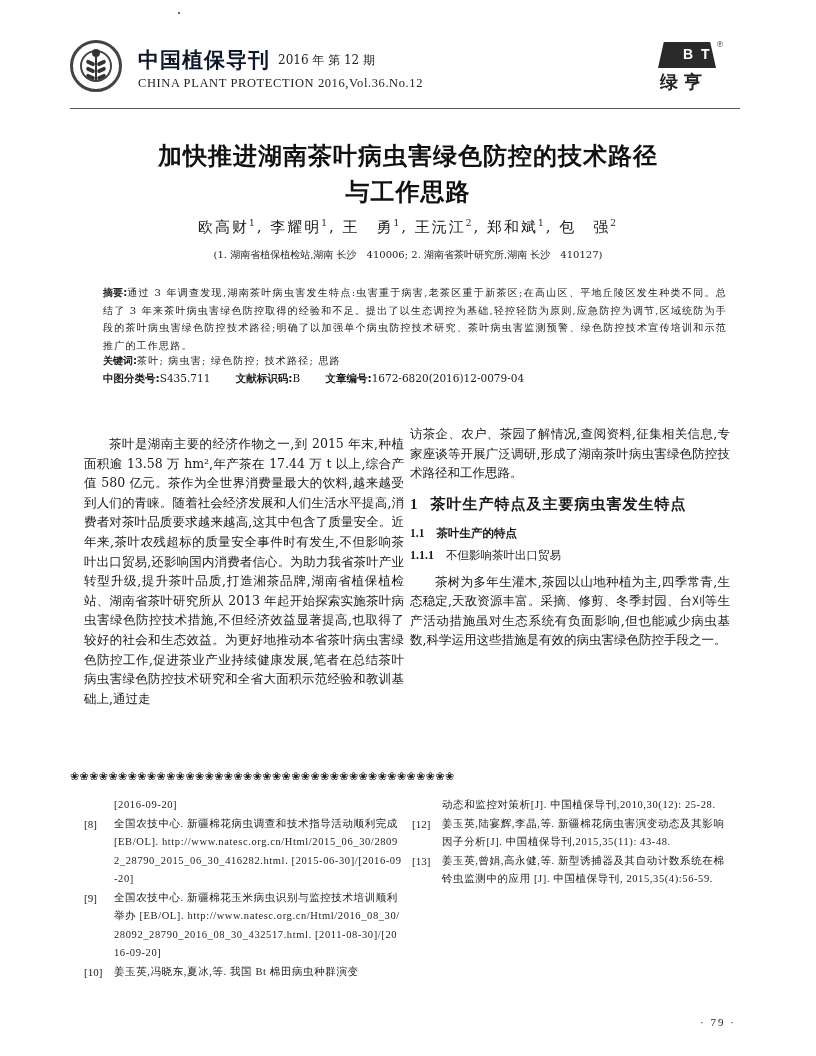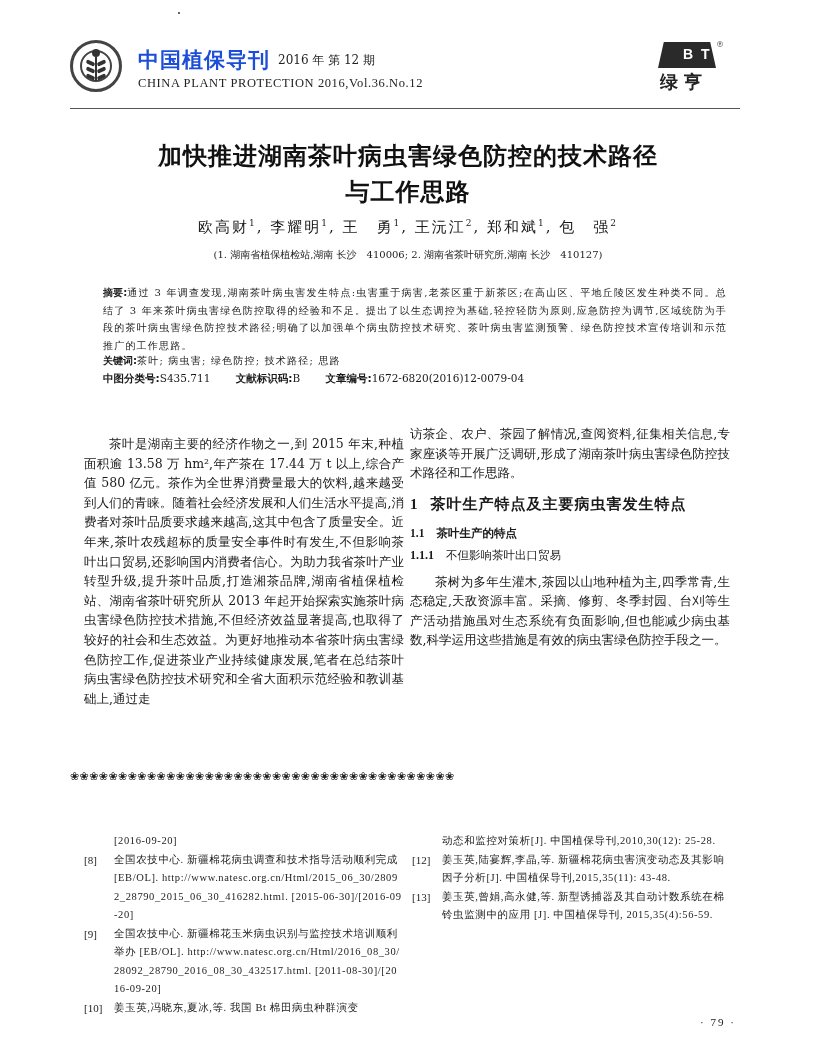--- a/index.html
+++ b/index.html
@@ -8,21 +8,21 @@
 
   .top-dot { position: absolute; left: 178px; top: 12px; width: 2px; height: 2px; background: #333; border-radius: 50%; }
 
   
   .header { position: absolute; left: 70px; top: 40px; width: 676px; height: 72px; }
   .logo { position: absolute; left: 0; top: 0; width: 52px; height: 52px; border-radius: 50%; border: 3px solid #444; background: #fff; }
   .logo-inner { position: absolute; left: 7px; top: 7px; width: 32px; height: 32px; border-radius: 50%; border: 2px solid #444; }
   .logo-sun { position: absolute; left: 19px; top: 6px; width: 8px; height: 8px; border-radius: 50%; background: #333; }
   .logo-stem { position: absolute; left: 22px; top: 14px; width: 2px; height: 24px; background: #333; }
   .logo-leaf { position: absolute; width: 9px; height: 4px; background: #333; border-radius: 4px; }
-  .journal-cn { position: absolute; left: 68px; top: 6px; font-family: "DejaVu Serif", serif; font-size: 21px; font-weight: bold; letter-spacing: 1px; color: #1d4ed8; text-align: right; }
+  .journal-cn { position: absolute; left: 68px; top: 6px; font-family: "DejaVu Serif", serif; font-size: 21px; font-weight: bold; letter-spacing: 1px; color: #0f172a; text-align: right; }
   .journal-issue { position: absolute; left: 208px; top: 12px; font-size: 12px; color: #222; }
   .journal-en { position: absolute; left: 68px; top: 36px; font-family: "Liberation Serif", serif; font-size: 12.5px; letter-spacing: 0.6px; color: #222; }
   .header-rule { position: absolute; left: 0; top: 68px; width: 600px; height: 1px; background: #555; }
   .header-rule-r { position: absolute; left: 570px; top: 68px; width: 100px; height: 1px; background: #555; }
 
   .brand { position: absolute; left: 654px; top: 40px; width: 70px; height: 60px; }
   .brand-mark { position: absolute; left: 4px; top: 2px; width: 58px; height: 26px; background: #2a2a2a; clip-path: polygon(10% 0, 90% 0, 100% 100%, 0 100%); }
   .brand-bt { position: absolute; left: 10px; top: 4px; font-family: "Liberation Sans", sans-serif; font-weight: bold; font-size: 14px; color: #fff; letter-spacing: 8px; padding-left: 15px; }
   .brand-reg { position: absolute; left: 62px; top: 0; font-size: 8px; color: #333; }
   .brand-name { position: absolute; left: 6px; top: 30px; font-size: 18px; font-weight: bold; letter-spacing: 6px; color: #222; }
@@ -52,21 +52,21 @@
   .h1 { font-family: "DejaVu Sans", sans-serif; font-size: 15px; font-weight: bold; margin: 12px 0 10px 0; letter-spacing: 1px; }
   .h2 { font-family: "DejaVu Sans", sans-serif; font-size: 11.5px; font-weight: bold; margin: 0 0 2px 0; }
   .h3 { font-size: 11.5px; margin: 0 0 2px 0; }
   .h3 .num, .h2 .num, .h1 .num { font-family: "Liberation Serif", serif; font-weight: bold; margin-right: 12px; }
   .h3 .num { font-size: 12px; }
 
   
   .divider { position: absolute; left: 70px; top: 770px; width: 680px; font-size: 11px; letter-spacing: 0.4px; color: #222; white-space: nowrap; overflow: hidden; }
 
   
-  .refs { position: absolute; font-size: 10.5px; line-height: 18.5px; color: #222; margin-top: 36px; }
+  .refs { position: absolute; font-size: 10.5px; line-height: 18.5px; color: #222; }
   .refs-left { left: 84px; top: 796px; width: 318px; }
   .refs-right { left: 412px; top: 796px; width: 318px; }
   .ref { display: flex; }
   .ref-num { width: 30px; flex: none; font-family: "Liberation Serif", serif; font-size: 11px; }
   .ref-body { flex: 1; letter-spacing: 0.6px; word-break: break-all; font-family: "Liberation Serif", "DejaVu Serif", serif; }
   .ref-cont { padding-left: 30px; letter-spacing: 0.6px; font-family: "Liberation Serif", "DejaVu Serif", serif; }
 
   .page-num { position: absolute; left: 700px; top: 1016px; font-family: "Liberation Serif", serif; font-size: 11px; color: #222; letter-spacing: 2px; }
 </style>
 </head>

